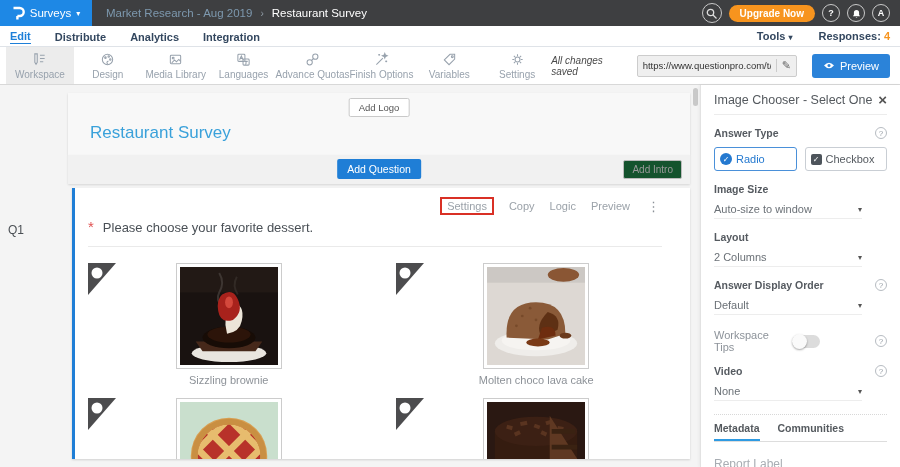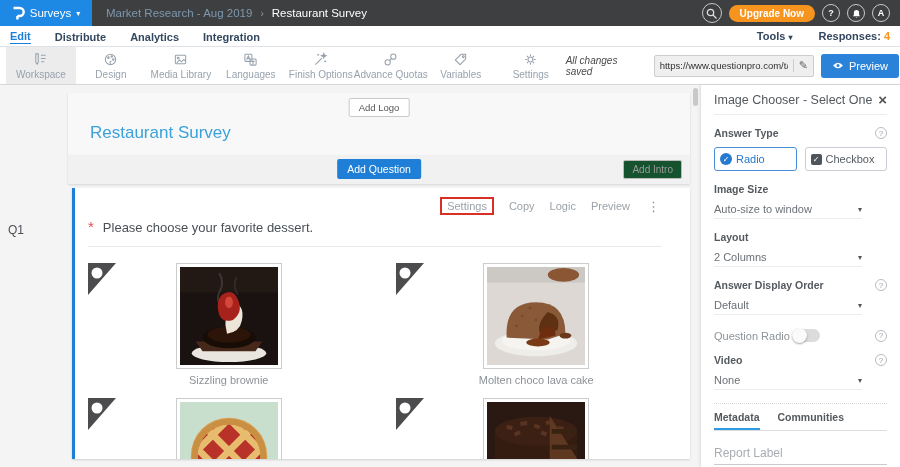--- a/index.html
+++ b/index.html
@@ -26,21 +26,21 @@
   .tools-menu { cursor:pointer; }
   .tools-caret { font-size:8px; }
   .responses .count { color:#f7941e; }
 
   
   .toolbar { height:38px; background:#fff; border-bottom:1px solid #d8d8d8; display:flex; align-items:stretch; padding-left:6px; }
   .tool { width:70px; display:flex; flex-direction:column; align-items:center; justify-content:center; gap:2px; cursor:pointer; }
   .tool.active { background:#ececec; }
   .tool svg { stroke:#98a2ad; fill:none; stroke-width:1.1; }
   .tool-label { font-size:10px; color:#98a2ad; white-space:nowrap; }
-  .toolbar-right { margin-left:auto; display:flex; align-items:center; gap:7px; padding-right:1px; }
+  .toolbar-right { margin-left:auto; display:flex; align-items:center; gap:15px; padding-right:10px; }
   .saved-status { font-style:italic; font-size:10px; color:#4a4a4a; }
   .url-box { display:flex; align-items:center; background:#efefef; border:1px solid #ccc; border-radius:2px; height:22px; }
   .url-box input { width:138px; border:none; background:transparent; font-size:9.5px; color:#333; padding:0 5px; font-family:"Liberation Sans",sans-serif; }
   .url-pencil { border-left:1px solid #ccc; padding:0 5px; font-size:11px; color:#666; cursor:pointer; }
   .preview-btn { background:#2b83d9; color:#fff; border-radius:3px; height:24px; padding:0 11px; font-size:11px; display:flex; align-items:center; gap:5px; cursor:pointer; }
 
   
   .main { position:relative; height:382px; background:#f4f4f4; }
   .q-index { position:absolute; left:8px; top:138px; font-size:12px; color:#4a4f54; }
   .canvas-scroll { position:absolute; right:202px; top:3px; width:5px; height:18px; background:#c9c9c9; border-radius:3px; }
@@ -171,33 +171,33 @@
     <svg width="15" height="15" viewBox="0 0 16 16">
         <rect x="2" y="2.5" width="7.5" height="7.5" rx="1"></rect>
         <path d="M3.8,8.2 l1.9,-4 1.9,4 M4.6,6.8 h2.2"></path>
         <rect x="7.5" y="7.5" width="6.5" height="6.5" rx="1"></rect>
         <path d="M9,10 h3.5 M10.7,10 v2.2 q0,0.9 -1,0.9"></path>
       </svg>
     <span class="tool-label">Languages</span>
   </div>
   <div class="tool">
     <svg width="15" height="15" viewBox="0 0 16 16">
+        <circle cx="5" cy="11" r="2.8"></circle>
+        <circle cx="11" cy="5" r="2.8"></circle>
+        <path d="M6.8,9.2 L9.2,6.8"></path>
+      </svg>
+    <span class="tool-label">Advance Quotas</span>
+  </div>
+  <div class="tool">
+    <svg width="15" height="15" viewBox="0 0 16 16">
         <path d="M2.5,13.5 L9.5,6.5"></path>
         <path d="M11.5,1.5 l0.7,1.8 1.8,0.7 -1.8,0.7 -0.7,1.8 -0.7,-1.8 -1.8,-0.7 1.8,-0.7 z" fill="#98a2ad"></path>
         <path d="M13,9 v2 M12,10 h2 M5.5,2 v2 M4.5,3 h2"></path>
       </svg>
     <span class="tool-label">Finish Options</span>
-  </div>
-  <div class="tool">
-    <svg width="15" height="15" viewBox="0 0 16 16">
-        <circle cx="5" cy="11" r="2.8"></circle>
-        <circle cx="11" cy="5" r="2.8"></circle>
-        <path d="M6.8,9.2 L9.2,6.8"></path>
-      </svg>
-    <span class="tool-label">Advance Quotas</span>
   </div>
   <div class="tool">
     <svg width="15" height="15" viewBox="0 0 16 16">
         <path d="M2.5,8.5 L8.5,2.5 h5 v5 L7.5,13.5 z"></path>
         <circle cx="11" cy="5" r="1"></circle>
       </svg>
     <span class="tool-label">Variables</span>
   </div>
   <div class="tool">
     <svg width="15" height="15" viewBox="0 0 16 16">
@@ -396,21 +396,21 @@
     <div class="sb-label-row">
       <span class="sb-label">Answer Display Order</span>
       <span class="help-circle">?</span>
     </div>
     <div class="sb-select">
       <span>Default</span>
       <span class="sel-caret">▾</span>
     </div>
 
     <div class="toggle-row">
-      <span class="sb-label muted">Question Radio</span>
+      <span class="sb-label muted">Workspace Tips</span>
       <span class="toggle">
           <span class="toggle-knob"></span>
         </span>
       <span class="help-circle">?</span>
     </div>
 
     <div class="sb-label-row">
       <span class="sb-label">Video</span>
       <span class="help-circle">?</span>
     </div>

